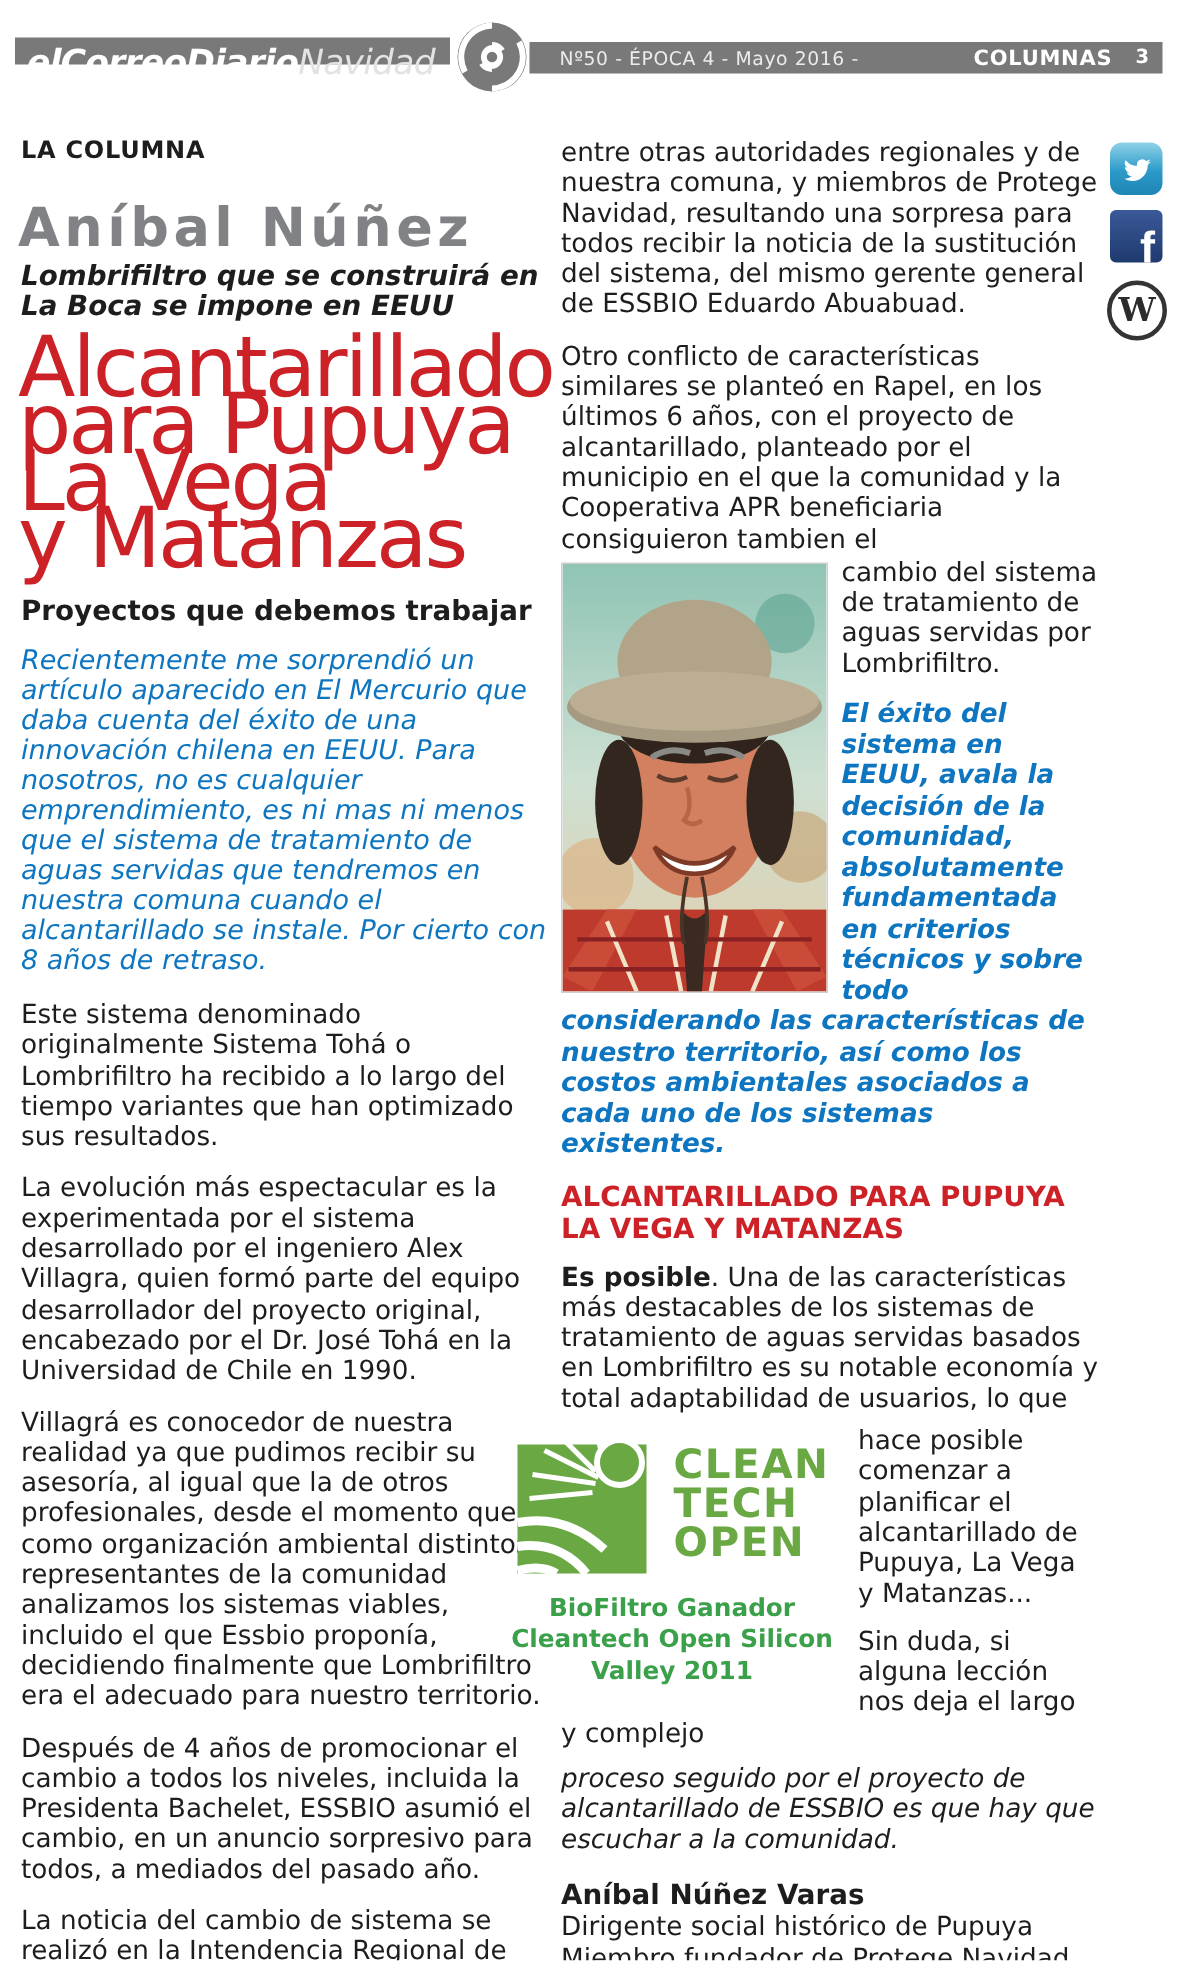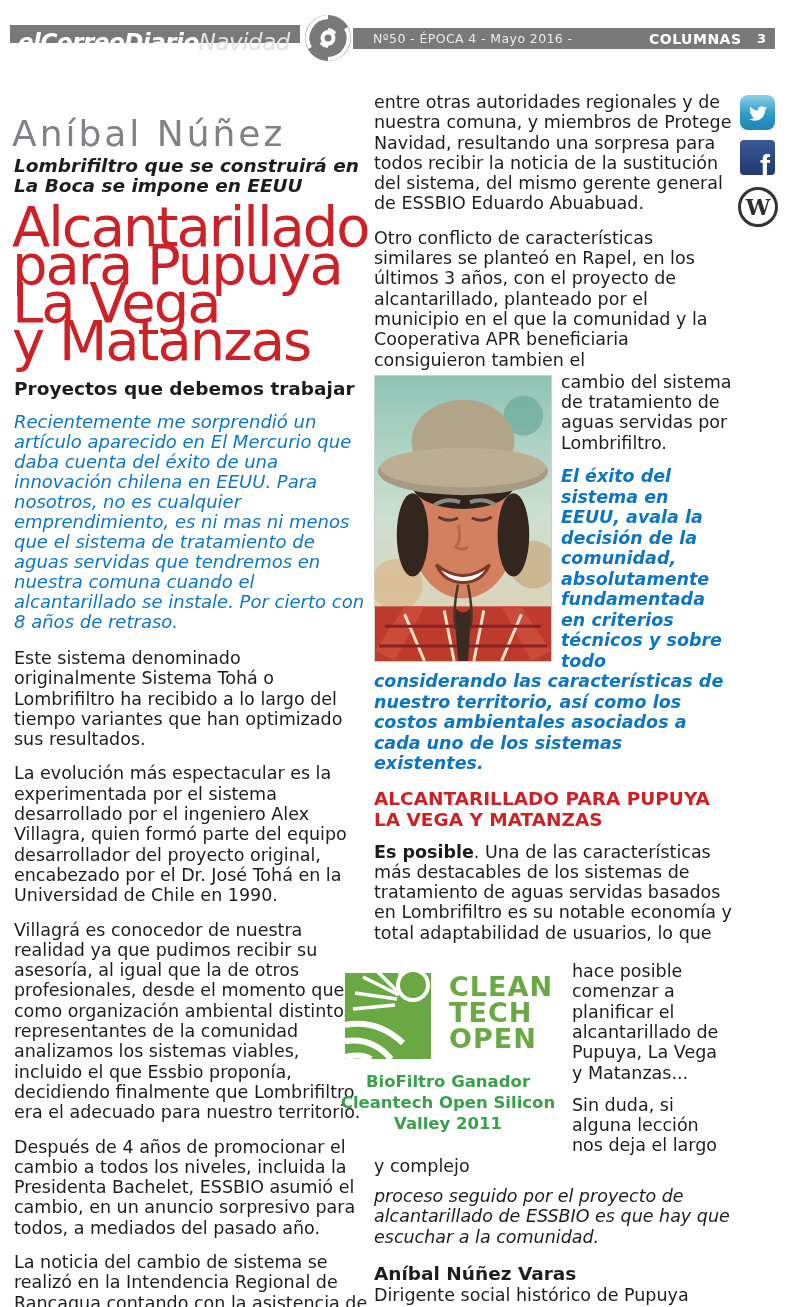--- a/index.html
+++ b/index.html
@@ -31,21 +31,21 @@
   .icon-wp{width:40px;height:40px;border-radius:50%;background:#fff;border:3px solid #343434;
            margin-top:12px;display:flex;align-items:center;justify-content:center;position:relative;}
   .icon-wp span{font-family:"DejaVu Serif",serif;font-weight:bold;font-size:22px;color:#2c2c2c;line-height:1;}
 
   
   .col-left{position:absolute;left:14px;top:90px;width:354px;}
   .col-right{position:absolute;left:374px;top:92px;width:358px;}
   p{margin:0 0 14px 0;font-size:17.5px;line-height:20.3px;color:#1d1d1d;}
 
   .kicker{font-size:16px;font-weight:bold;letter-spacing:0.5px;margin-bottom:1px;}
-  .author{font-size:36px;font-weight:normal;color:#808285;letter-spacing:3px;line-height:40px;margin-left:-2px;margin-top:24px;}
+  .author{font-size:36px;font-weight:bold;color:#808285;letter-spacing:3px;line-height:40px;margin-left:-2px;margin-top:24px;}
   .subtitle{font-size:18.5px;font-weight:bold;font-style:italic;line-height:20px;margin:2px 0 12px 0;}
   .headline{font-size:56px;font-weight:normal;color:#cc2127;line-height:38px;letter-spacing:-2px;margin:6px 0 18px -2px;}
   .headline span{display:block;}
   .standfirst{font-size:18.5px;font-weight:bold;margin-bottom:13px;}
   .lead{font-size:18px;font-weight:normal;font-style:italic;color:#0e76c0;line-height:20px;margin-bottom:16px;}
 
   .photo-flow:after,.logo-flow:after{content:"";display:block;clear:both;}
   .photo{float:left;width:178px;height:287px;margin:3px 9px 4px 0;border:1px solid #cfcfcf;box-sizing:border-box;}
   .photo svg{display:block;width:100%;height:100%;}
   .quote{font-size:17.5px;font-weight:bold;font-style:italic;color:#0e76c0;line-height:20.5px;margin-bottom:12px;margin-top:13px;}
@@ -99,40 +99,41 @@
     </div>
     <div class="icon icon-fb">
       <span>f</span>
     </div>
     <div class="icon icon-wp">
       <span>W</span>
     </div>
   </div>
 
   <div class="col-left">
+    <div class="kicker">LA COLUMNA</div>
     <div class="author">Aníbal Núñez</div>
     <div class="subtitle">Lombrifiltro que se construirá en La Boca se impone en EEUU</div>
     <div class="headline">
       <span>Alcantarillado</span>
       <span>para Pupuya</span>
       <span>La Vega</span>
       <span>y Matanzas</span>
     </div>
     <div class="standfirst">Proyectos que debemos trabajar</div>
     <div class="lead">Recientemente me sorprendió un artículo aparecido en El Mercurio que daba cuenta del éxito de una innovación chilena en EEUU. Para nosotros, no es cualquier emprendimiento, es ni mas ni menos que el sistema de tratamiento de aguas servidas que tendremos en nuestra comuna cuando el alcantarillado se instale. Por cierto con 8 años de retraso.</div>
     <p>Este sistema denominado originalmente Sistema Tohá o Lombrifiltro ha recibido a lo largo del tiempo variantes que han optimizado sus resultados.</p>
     <p>La evolución más espectacular es la experimentada por el sistema desarrollado por el ingeniero Alex Villagra, quien formó parte del equipo desarrollador del proyecto original, encabezado por el Dr. José Tohá en la Universidad de Chile en 1990.</p>
     <p>Villagrá es conocedor de nuestra realidad ya que pudimos recibir su asesoría, al igual que la de otros profesionales, desde el momento que como organización ambiental distintos representantes de la comunidad analizamos los sistemas viables, incluido el que Essbio proponía, decidiendo finalmente que Lombrifiltro era el adecuado para nuestro territorio.</p>
     <p>Después de 4 años de promocionar el cambio a todos los niveles, incluida la Presidenta Bachelet, ESSBIO asumió el cambio, en un anuncio sorpresivo para todos, a mediados del pasado año.</p>
     <p>La noticia del cambio de sistema se realizó en la Intendencia Regional de Rancagua contando con la asistencia de representantes de la SISS y la Subdere</p>
   </div>
 
   <div class="col-right">
     <p>entre otras autoridades regionales y de nuestra comuna, y miembros de Protege Navidad, resultando una sorpresa para todos recibir la noticia de la sustitución del sistema, del mismo gerente general de ESSBIO Eduardo Abuabuad.</p>
-    <p style="margin-bottom:2px;">Otro conflicto de características similares se planteó en Rapel, en los últimos 3 años, con el proyecto de alcantarillado, planteado por el municipio en el que la comunidad y la Cooperativa APR beneficiaria consiguieron tambien el</p>
+    <p style="margin-bottom:2px;">Otro conflicto de características similares se planteó en Rapel, en los últimos 6 años, con el proyecto de alcantarillado, planteado por el municipio en el que la comunidad y la Cooperativa APR beneficiaria consiguieron tambien el</p>
 
     <div class="photo-flow">
       <div class="photo">
         <svg viewBox="0 0 178 287" preserveAspectRatio="none">
           <defs>
             <linearGradient id="bg" x1="0" y1="0" x2="0" y2="1">
               <stop offset="0" stop-color="#8fc4b5"></stop>
                 <stop offset="0.5" stop-color="#cde0d2"></stop>
                 <stop offset="1" stop-color="#e3cdaa"></stop>
             </linearGradient>
@@ -165,21 +166,21 @@
       </div>
       <p style="margin-bottom:12px;">cambio del sistema de tratamiento de aguas servidas por Lombrifiltro.</p>
       <div class="quote">El éxito del sistema en EEUU, avala la decisión de la comunidad, absolutamente fundamentada en criterios técnicos y sobre todo considerando las características de nuestro territorio, así como los costos ambientales asociados a cada uno de los sistemas existentes.</div>
     </div>
 
     <div class="red-heading">
       <span>ALCANTARILLADO PARA PUPUYA</span>
       <span>LA VEGA Y MATANZAS</span>
     </div>
 
-    <p style="margin-bottom:18px;"><b>Es posible</b><span>. Una de las características más destacables de los sistemas de tratamiento de aguas servidas basados en Lombrifiltro es su notable economía y total adaptabilidad de usuarios, lo que</span></p>
+    <p style="margin-bottom:8px;"><b>Es posible</b><span>. Una de las características más destacables de los sistemas de tratamiento de aguas servidas basados en Lombrifiltro es su notable economía y total adaptabilidad de usuarios, lo que</span></p>
 
     <div class="logo-flow">
       <div class="cleantech">
         <div class="ct-row">
           <svg class="ct-icon" viewBox="0 0 100 100">
             <rect x="2" y="10" width="86" height="86" fill="#6aa844"></rect>
             <g stroke="#fff" stroke-width="3.5">
               <path d="M56 32 L20 14"></path>
                 <path d="M54 36 L12 30"></path>
                 <path d="M52 42 L10 46"></path>

